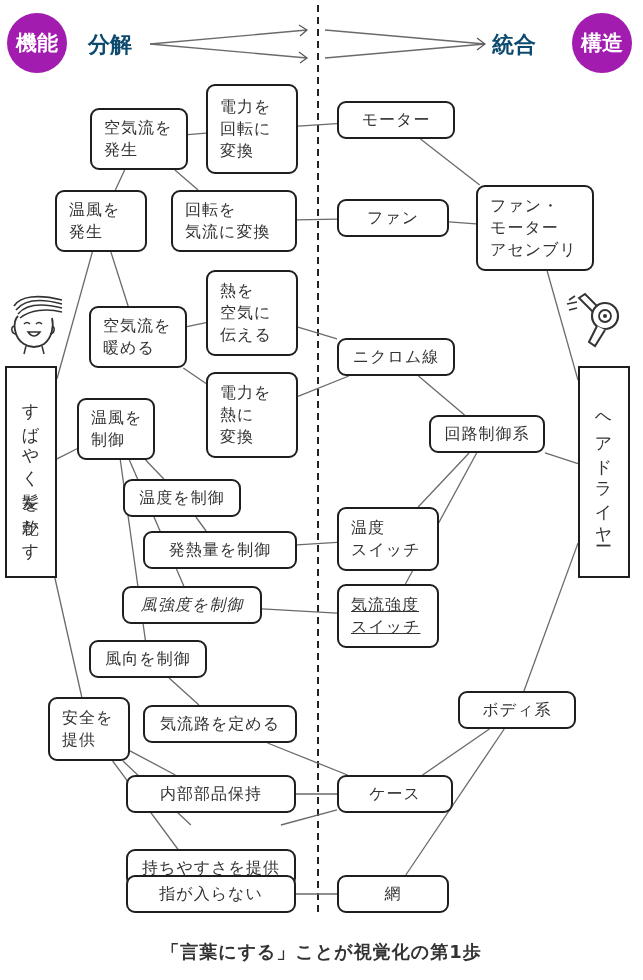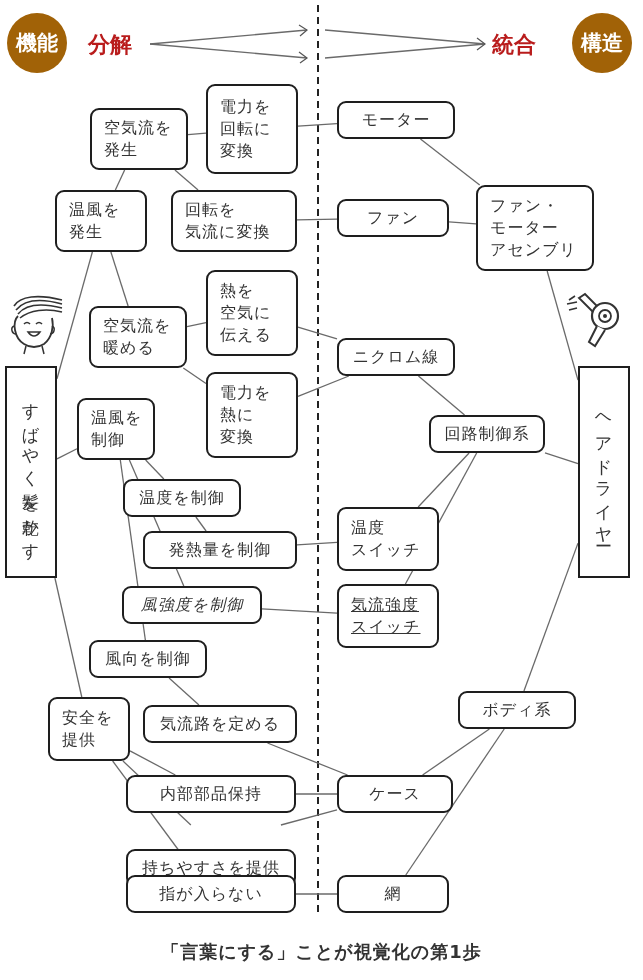--- a/index.html
+++ b/index.html
@@ -9,23 +9,23 @@
     .node { position: absolute; box-sizing: border-box; border: 2.5px solid #1e1e1e;
             border-radius: 9px; background: #fff; display: flex; align-items: center;
             font-size: 16px; line-height: 22px; color: #333; letter-spacing: 1px;
             white-space: pre; }
     .node.center { justify-content: center; text-align: center; }
     .node.left { justify-content: flex-start; padding-left: 12px; text-align: left; }
     .node.vertical { border-radius: 0; justify-content: center; align-items: center;
                      writing-mode: vertical-rl; text-orientation: upright;
                      font-size: 17px; letter-spacing: 3px; }
     .badge { position: absolute; width: 60px; height: 60px; border-radius: 50%;
-             background: #a16207; color: #fff; display: flex; align-items: center;
+             background: #a21caf; color: #fff; display: flex; align-items: center;
              justify-content: center; font-size: 21px; font-weight: bold; }
-    .heading { position: absolute; font-size: 22px; font-weight: bold; color: #b91c1c; }
+    .heading { position: absolute; font-size: 22px; font-weight: bold; color: #0c4a6e; }
     .caption { position: absolute; left: 0; width: 643px; top: 940px; text-align: center;
                font-size: 18px; font-weight: bold; color: #333; letter-spacing: 1px; }
     svg line.edge { stroke: #6a6a6a; stroke-width: 1.3; }
     svg line.divider { stroke: #222; stroke-width: 2; stroke-dasharray: 7 5; }
     svg polyline.arrow { stroke: #555; stroke-width: 1.2; fill: none; }
   </style>
 </head>
 <body>
 
 <svg id="canvas" width="643" height="980" viewBox="0 0 643 980">

